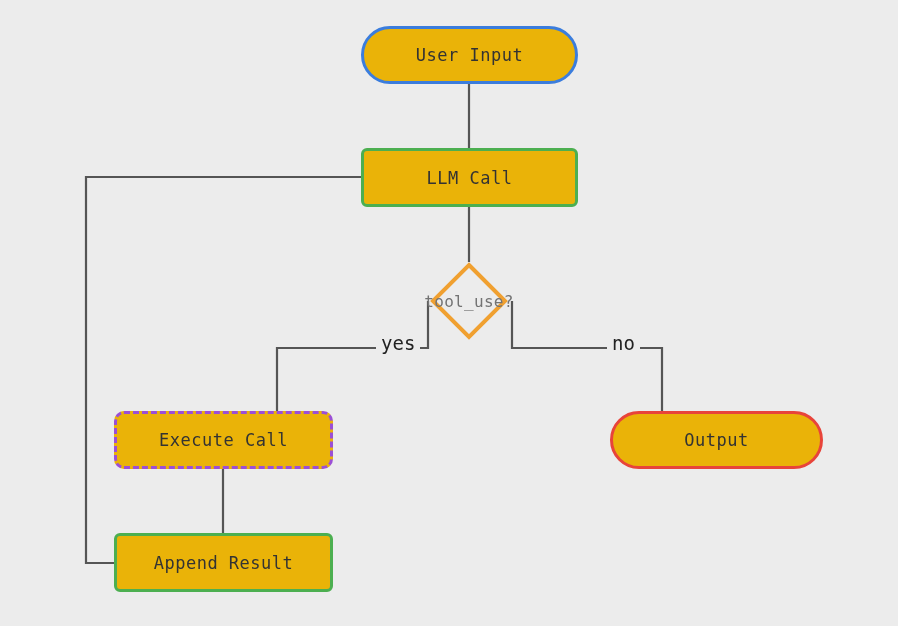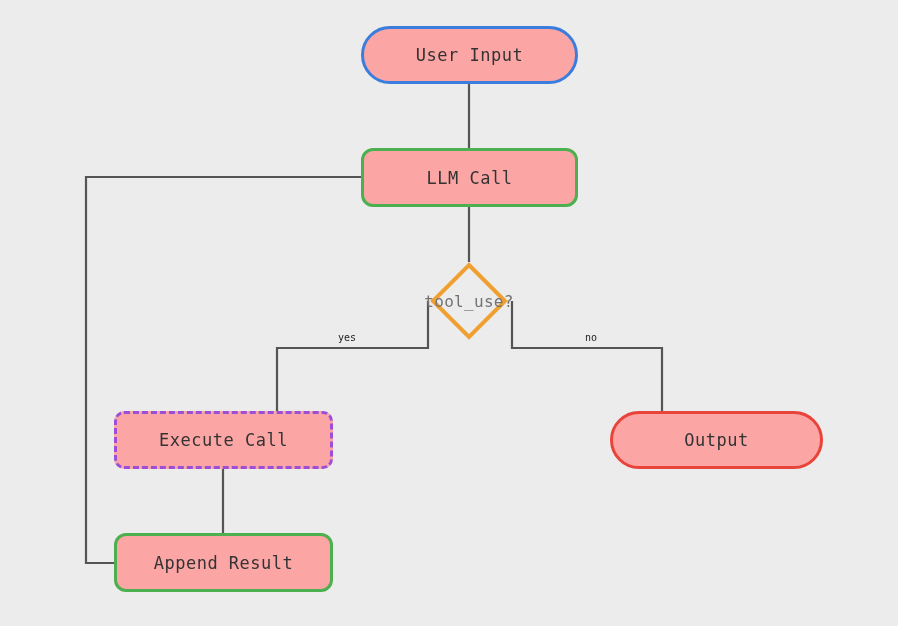--- a/index.html
+++ b/index.html
@@ -26,34 +26,34 @@
     top: 0;
     width: 898px;
     height: 626px;
   }
   .node {
     position: absolute;
     box-sizing: border-box;
     display: flex;
     align-items: center;
     justify-content: center;
-    background: #fca5a5;
+    background: #eab308;
     color: #333333;
     font-family: "DejaVu Sans Mono", "Liberation Mono", monospace;
     font-size: 17px;
     letter-spacing: 0.5px;
     white-space: nowrap;
   }
   .node-terminal {
     border-radius: 30px;
     border-style: solid;
     border-width: 3px;
   }
   .node-process {
-    border-radius: 12px;
+    border-radius: 6px;
     border-style: solid;
     border-width: 3px;
   }
   .node-dashed {
     border-radius: 10px;
     border-style: dashed;
     border-width: 3px;
   }
   #node-user-input {
     left: 361px; top: 26px; width: 217px; height: 58px;
@@ -95,28 +95,29 @@
     transform: translate(-50%, -50%);
     font-family: "DejaVu Sans Mono", "Liberation Mono", monospace;
     font-size: 16px;
     color: #737373;
     white-space: nowrap;
     letter-spacing: 0.3px;
   }
   .edge-label {
     position: absolute;
     font-family: "DejaVu Sans Mono", "Liberation Mono", monospace;
-    font-size: 10px;
+    font-size: 19px;
     color: #222222;
     background: #ececec;
     padding: 1px 5px;
     white-space: nowrap;
+    margin-left: 43px;
   }
   #label-yes { left: 333px; top: 331px; }
-  #label-no  { left: 580px; top: 331px; }
+  #label-no  { left: 564px; top: 331px; }
 </style>
 </head>
 <body>
 
 <div id="canvas">
 
   <svg id="edge-layer" width="898" height="626" viewBox="0 0 898 626" xmlns="http://www.w3.org/2000/svg">
 
     <path d="M 469 84 L 469 148" fill="none" stroke="#555555" stroke-width="2.2"></path>
 

